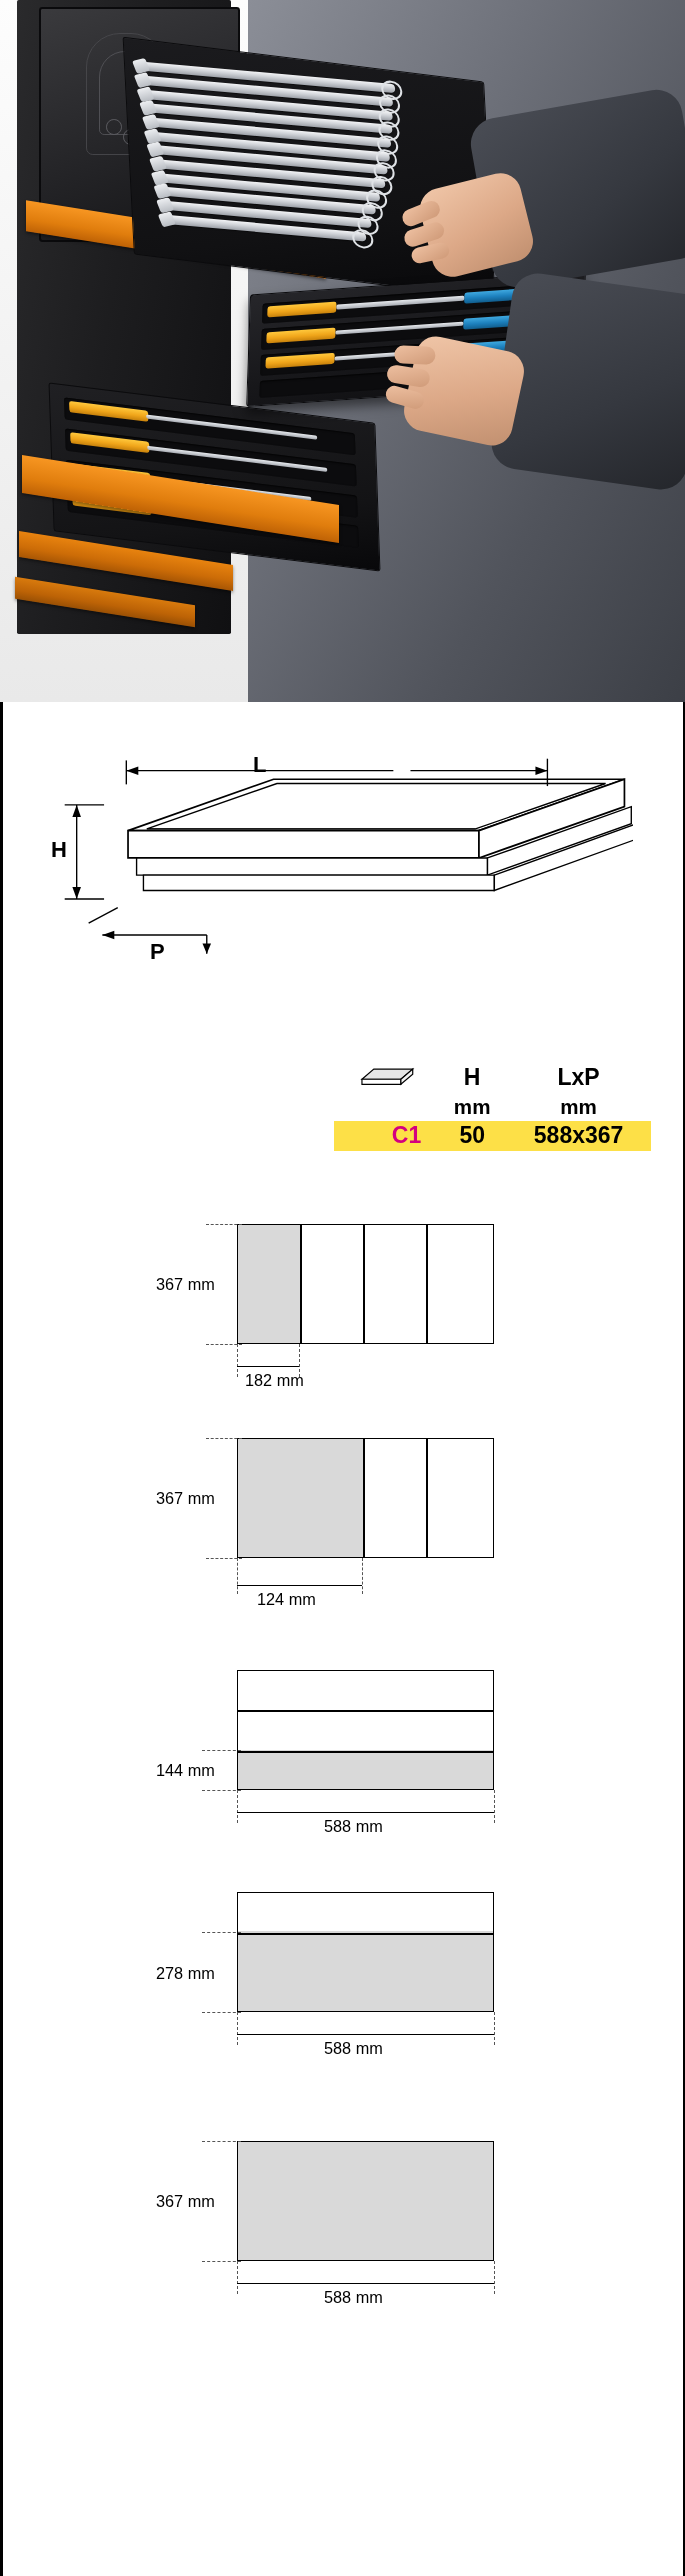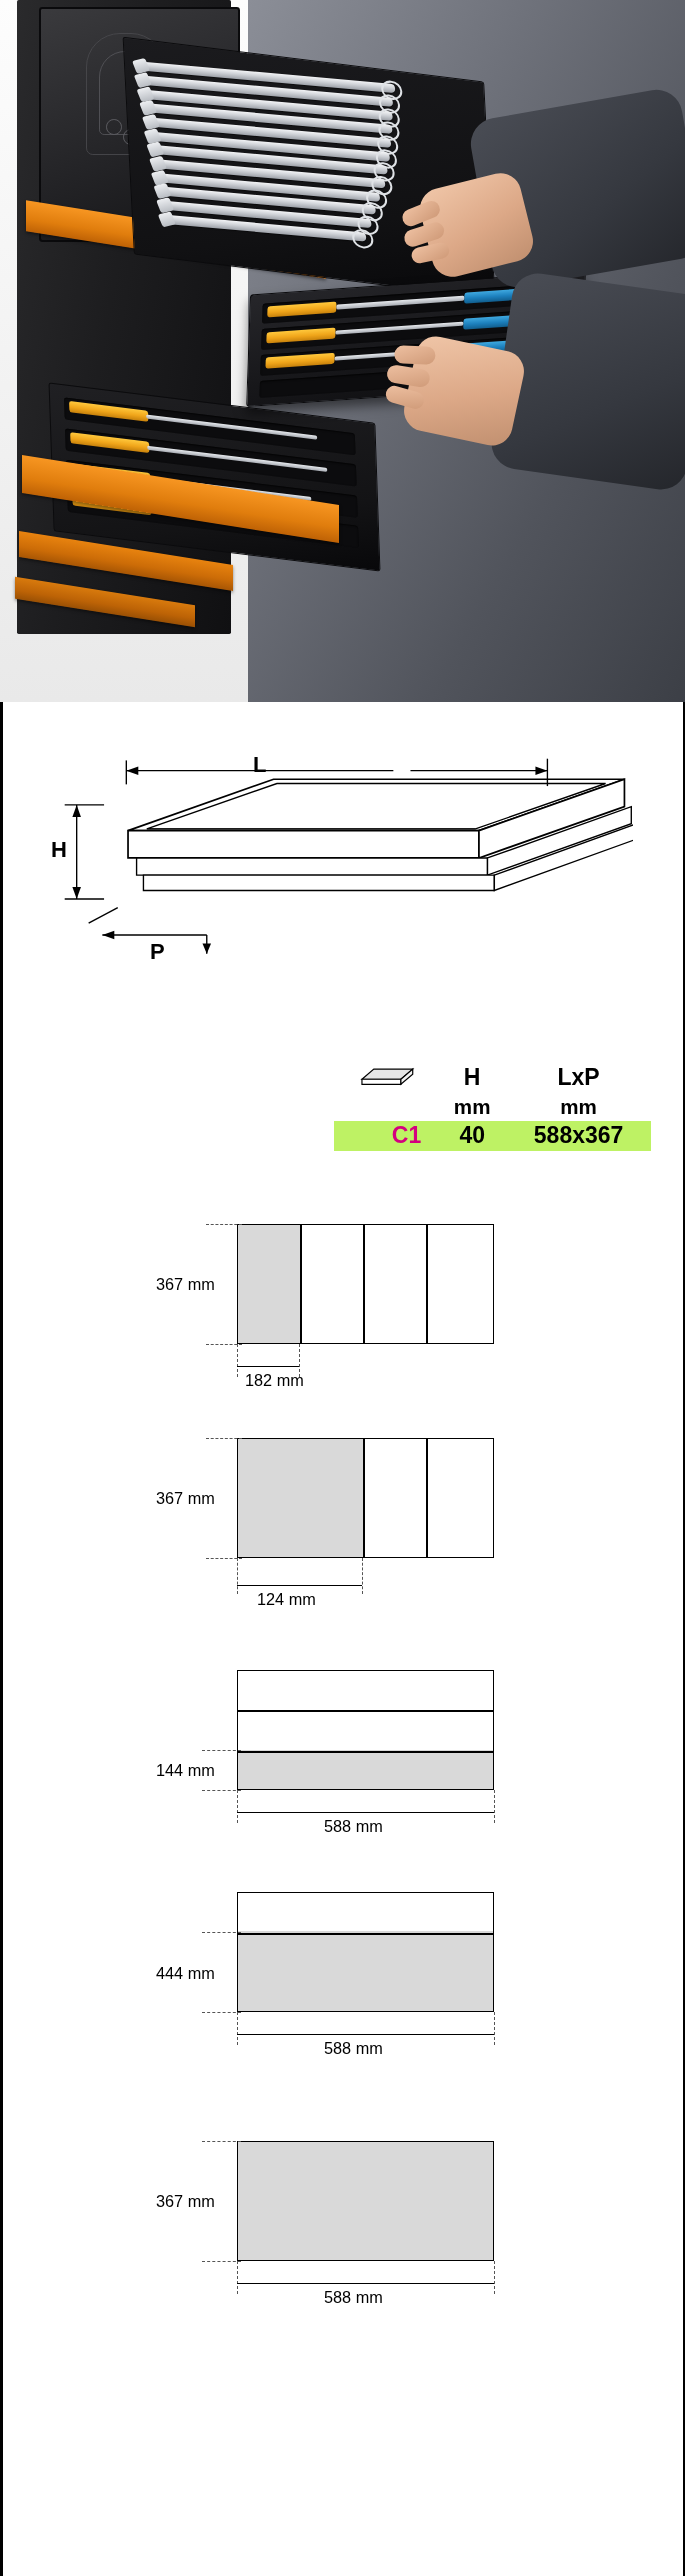--- a/index.html
+++ b/index.html
@@ -278,21 +278,21 @@
     text-align: center;
     padding: 1.7px 5.1px;
   }
   .size-table th.blank { width: 94px; }
   .size-table .unit { font-size: 20.6px; }
   .size-table .code {
     color: #d4007f;
     text-align: right;
     padding-right: 17px;
   }
-  .row-alt td { background: #bef264; }
+  .row-alt td { background: #fde047; }
   .tray-icon {
     width: 63px; height: 22px;
     position: relative;
     display: inline-block;
   }
 
   
   .layout {
     position: absolute;
     left: 0;
@@ -492,21 +492,21 @@
         <th>H</th>
         <th>LxP</th>
       </tr>
       <tr>
         <td></td>
         <td class="unit">mm</td>
         <td class="unit">mm</td>
       </tr>
       <tr class="row-alt">
         <td class="code">C1</td>
-        <td>40</td>
+        <td>50</td>
         <td>588x367</td>
       </tr>
     </tbody>
       </table>
   </div>
 
   <div class="layout" style="top:522px; height:163px;">
     <div class="layout-box" style="left:237px; top:0; width:257px; height:120px;">
       <div class="fill" style="position:absolute; left:0; top:0; width:62px; height:100%;"></div>
       <div class="divider" style="left:62px;"></div>
@@ -555,21 +555,21 @@
   <div class="layout" style="top:1190px; height:180px;">
     <div class="layout-box" style="left:237px; top:0; width:257px; height:120px;">
       <div class="fill" style="position:absolute; left:0; bottom:0; width:100%; height:80px;"></div>
       <div class="hline" style="top:40px;"></div>
     </div>
     <div class="dash-h" style="left:202px; top:40px; width:39px;"></div>
     <div class="dash-h" style="left:202px; top:120px; width:39px;"></div>
     <div class="dash-v" style="left:237px; top:120px; height:33px;"></div>
     <div class="dash-v" style="left:494px; top:120px; height:33px;"></div>
     <div class="arrow-line" style="left:237px; top:142px; width:257px; height:1.3px;"></div>
-    <div class="meas-label" style="left:156px; top:72px;">444 mm</div>
+    <div class="meas-label" style="left:156px; top:72px;">278 mm</div>
     <div class="meas-label" style="left:324px; top:147px;">588 mm</div>
   </div>
 
   <div class="layout" style="top:1439px; height:180px;">
     <div class="layout-box fill" style="left:237px; top:0; width:257px; height:120px;"></div>
     <div class="dash-h" style="left:202px; top:0; width:39px;"></div>
     <div class="dash-h" style="left:202px; top:120px; width:39px;"></div>
     <div class="dash-v" style="left:237px; top:120px; height:33px;"></div>
     <div class="dash-v" style="left:494px; top:120px; height:33px;"></div>
     <div class="arrow-line" style="left:237px; top:142px; width:257px; height:1.3px;"></div>

